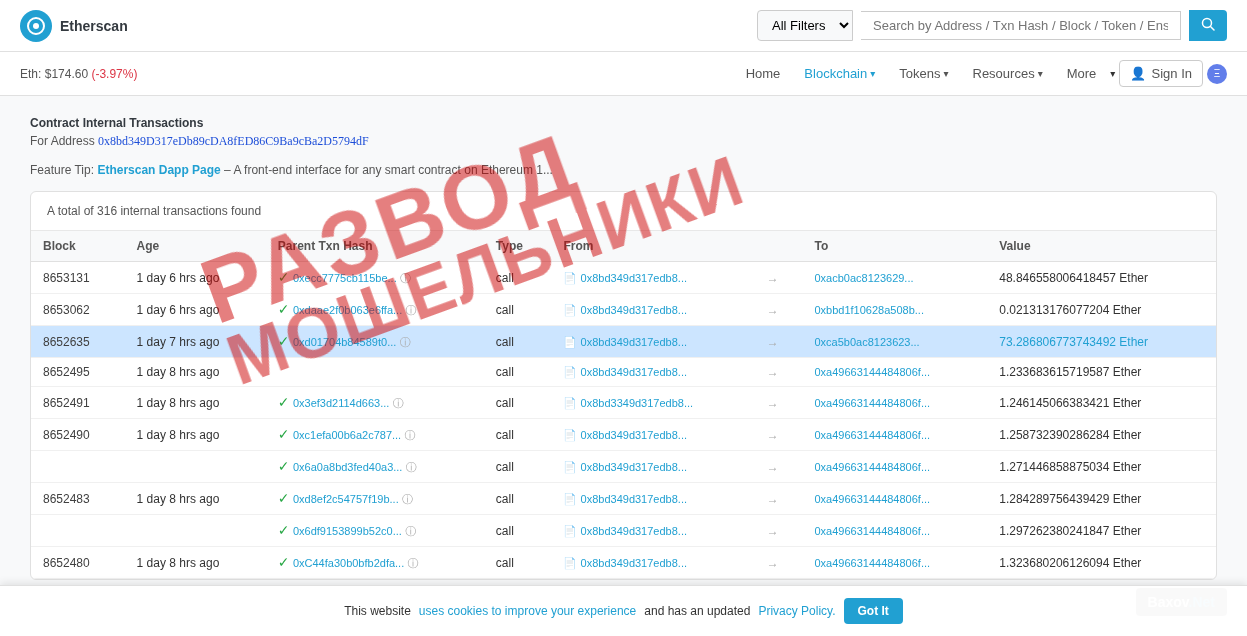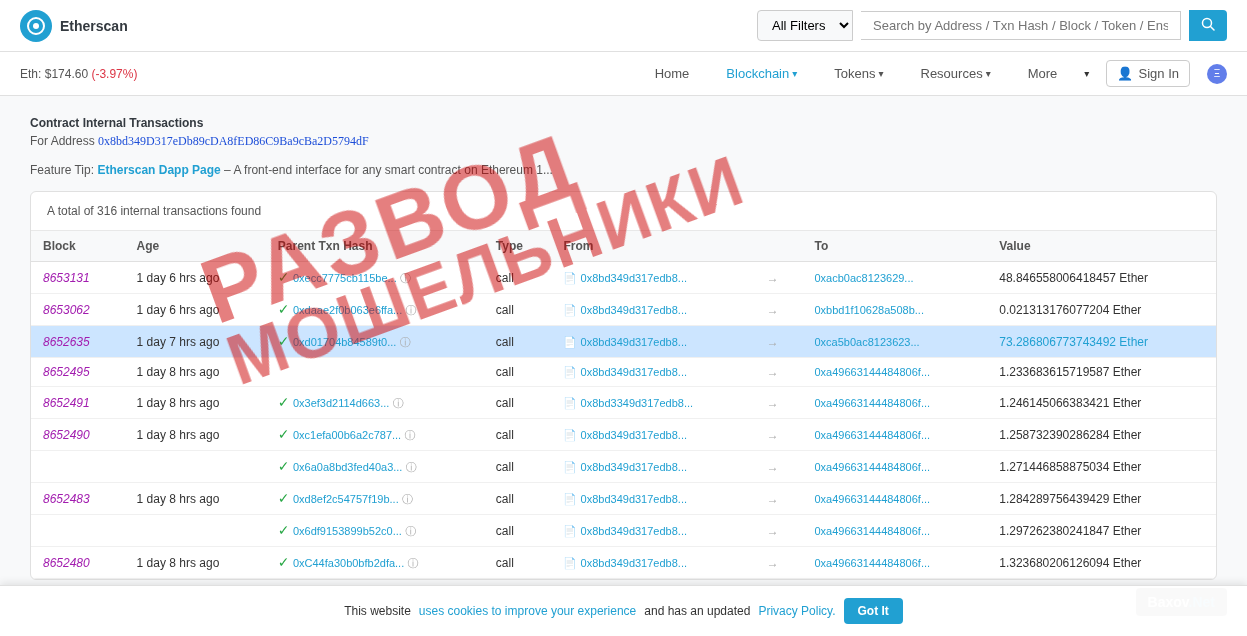--- a/index.html
+++ b/index.html
@@ -12,21 +12,21 @@
     .logo-text { font-size: 14px; font-weight: bold; color: #343a40; }
     .search-area { display: flex; align-items: center; gap: 8px; margin-left: auto; }
     .filter-select { border: 1px solid #ccc; border-radius: 4px 0 0 4px; padding: 6px 10px; font-size: 13px; background: #f8f9fa; cursor: pointer; }
     .search-input { border: 1px solid #ccc; border-left: none; padding: 6px 12px; font-size: 13px; width: 320px; outline: none; }
     .search-btn { background: #21a0d2; border: none; padding: 7px 12px; border-radius: 0 4px 4px 0; cursor: pointer; color: white; }
 
     
     .nav { background: #fff; border-bottom: 1px solid #e0e0e0; padding: 0 20px; display: flex; align-items: center; height: 44px; gap: 20px; }
     .eth-price { font-size: 12px; color: #555; margin-right: 20px; }
     .eth-price .negative { color: #dc3545; }
-    .nav-links { display: flex; align-items: center; gap: 17px; margin-left: auto; }
+    .nav-links { display: flex; align-items: center; gap: 4px; margin-left: auto; }
     .nav-item { padding: 6px 10px; font-size: 13px; color: #555; cursor: pointer; text-decoration: none; display: flex; align-items: center; gap: 3px; }
     .nav-item.active { color: #21a0d2; }
     .nav-arrow { font-size: 10px; }
     .signin-btn { display: flex; align-items: center; gap: 5px; padding: 5px 10px; border: 1px solid #ccc; border-radius: 4px; font-size: 13px; cursor: pointer; color: #555; }
     .eth-icon { width: 20px; height: 20px; background: #627eea; border-radius: 50%; display: flex; align-items: center; justify-content: center; color: white; font-size: 10px; }
 
     
     .main { padding: 20px 30px; background: #f8f9fa; }
     .page-title { font-size: 12px; font-weight: 600; color: #343a40; margin-bottom: 4px; }
     .address-line { font-size: 12px; color: #555; margin-bottom: 14px; }
@@ -40,21 +40,21 @@
     .total-text { font-size: 12px; color: #555; }
     .pagination { display: flex; align-items: center; gap: 4px; }
     .page-btn { border: 1px solid #ccc; background: #fff; padding: 4px 8px; font-size: 12px; cursor: pointer; border-radius: 3px; color: #555; }
     .page-btn.active-page { background: #21a0d2; color: white; border-color: #21a0d2; }
 
     
     table { width: 100%; border-collapse: collapse; }
     thead th { background: #f8f9fa; padding: 8px 12px; font-size: 12px; font-weight: 600; color: #555; text-align: left; border-bottom: 1px solid #e0e0e0; }
     tbody tr { border-bottom: 1px solid #f0f0f0; }
     tbody td { padding: 7px 12px; font-size: 12px; color: #333; vertical-align: middle; }
-    .block-link { color: #a21caf; text-decoration: none; font-style: italic; }
+    .block-link { color: #404040; text-decoration: none; }
     .address-link-table { color: #21a0d2; text-decoration: none; font-size: 11px; }
     .check-icon { color: #28a745; font-size: 14px; }
     .info-icon { color: #aaa; font-size: 11px; cursor: pointer; }
     .arrow-icon { color: #aaa; font-size: 12px; }
     .doc-icon { color: #aaa; font-size: 11px; }
     .highlighted-row td { background: #cce5ff; }
     .highlighted-value { color: #21a0d2; font-weight: 500; }
 
     
     .watermark-container { position: fixed; top: 150px; left: 200px; pointer-events: none; z-index: 10; transform: rotate(-20deg); opacity: 0.5; }

